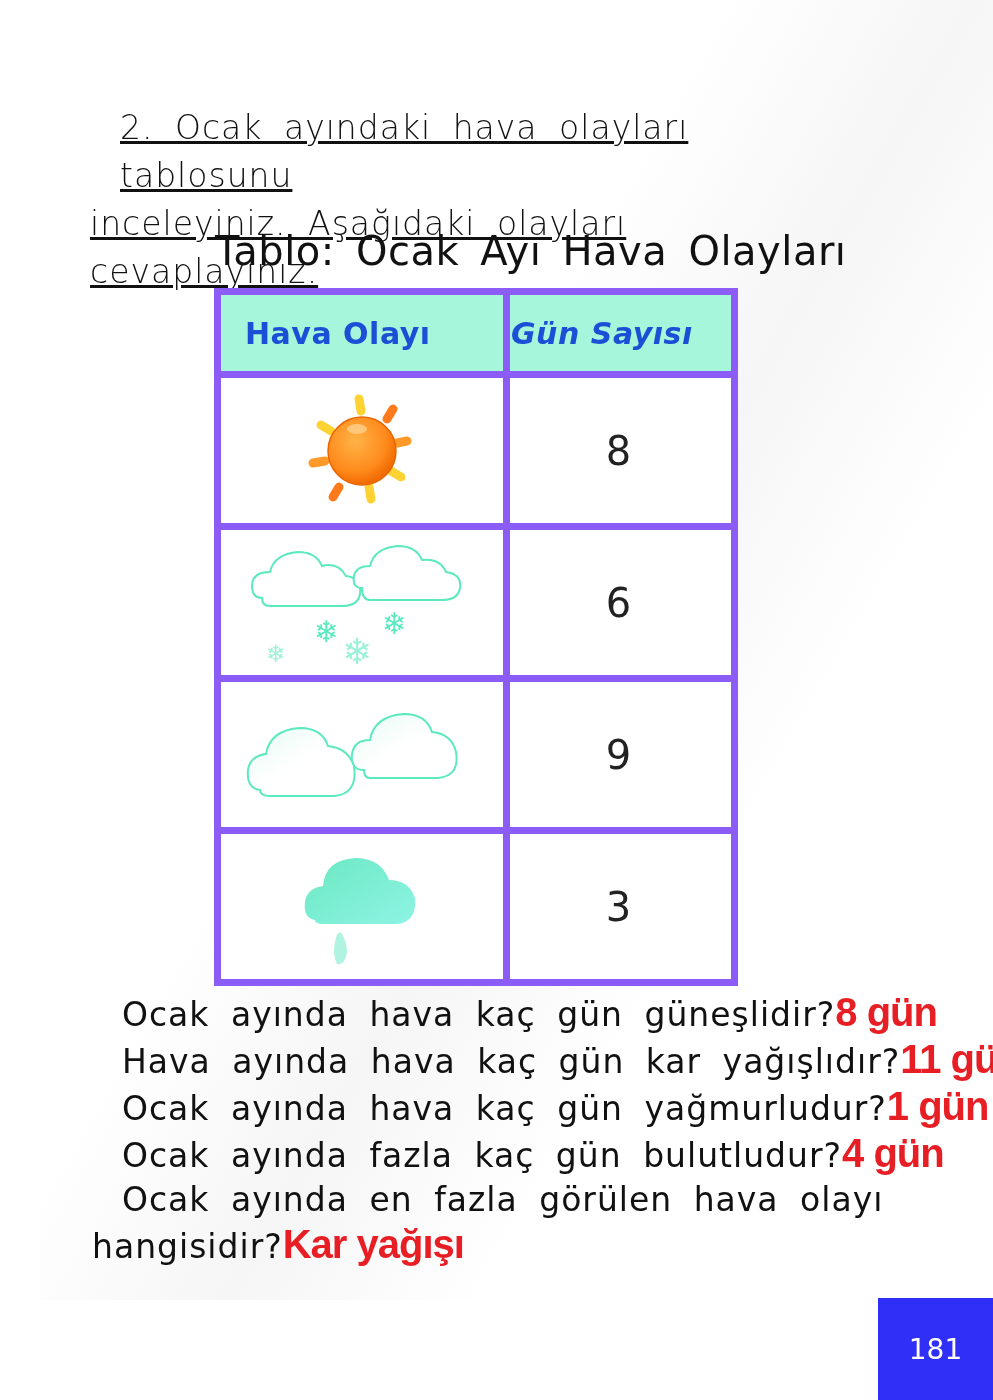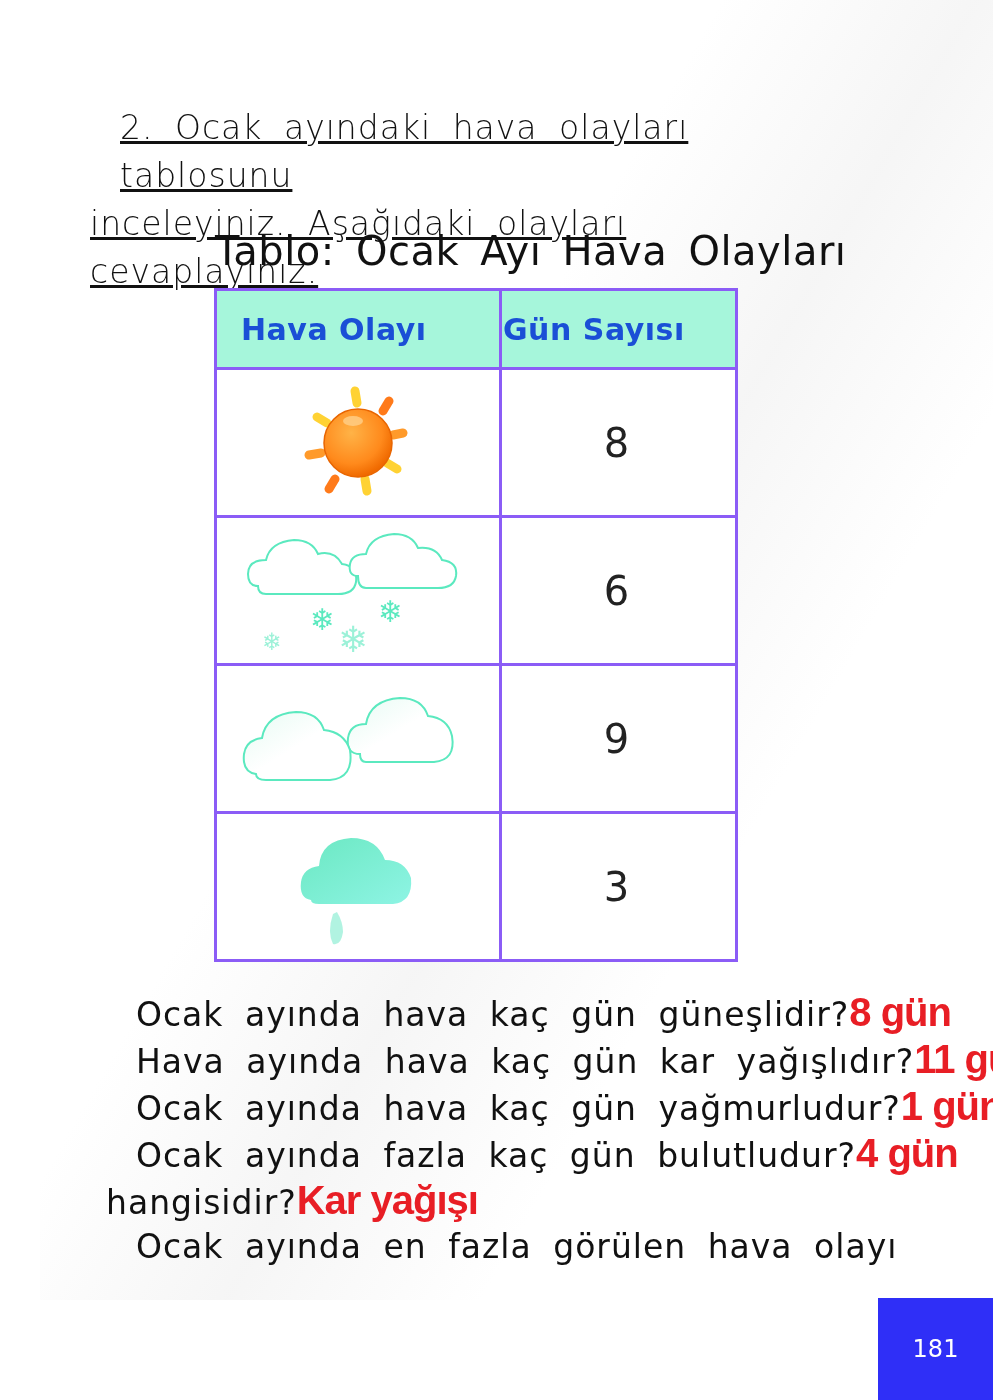--- a/index.html
+++ b/index.html
@@ -26,46 +26,46 @@
   .caption {
     position:absolute; left:215px; top:228px;
     font-size:40px; letter-spacing:0.5px; word-spacing:8px;
   }
   table.wtable {
     position:absolute; left:214px; top:288px;
     border-collapse:collapse;
     width:524px;
   }
   table.wtable th, table.wtable td {
-    border:3px solid #8b5cf6;
+    border:7px solid #8b5cf6;
   }
   table.wtable th {
     background:#a6f6db; height:74px; text-align:left;
     color:#1a4fd6; font-size:30px; font-weight:bold; padding-left:24px;
     letter-spacing:0.5px;
   }
-  table.wtable th.c2 { padding-left:1px; }
+  table.wtable th.c2 { padding-left:1px;font-style:italic; }
   table.wtable td { height:143px; background:#fff; }
   td.icon-cell { width:280px; text-align:center; vertical-align:middle; }
   td.num-cell { text-align:center; font-size:40px; color:#222; }
   td.num-cell span { position:relative; left:-2px; }
   .qa {
-    position:absolute; left:106px; top:990px; width:880px;
+    position:absolute; left:92px; top:990px; width:880px;
     font-size:33px; line-height:44px; letter-spacing:1px; word-spacing:10px;
   }
   .qa .row { display:block; padding-left:30px; white-space:nowrap; }
   .qa .row.noindent { padding-left:0; }
   .ans {
     color:#e81e25; font-family:"Liberation Sans", sans-serif; font-weight:bold;
     font-size:40px; letter-spacing:-1px; word-spacing:0;
   }
   .pagenum {
     position:absolute; left:878px; top:1298px; width:115px; height:102px;
     background:#2f2ff7; color:#fff;
-    font-size:24px; display:flex; align-items:center; justify-content:center;
+    font-size:28px; display:flex; align-items:center; justify-content:center;
     font-family:"DejaVu Sans", sans-serif;
   }
   svg { display:block; margin:0 auto; }
 </style>
 </head>
 <body>
 
 <div class="page">
   <div class="watermark"></div>
 
@@ -166,18 +166,18 @@
       <td class="num-cell"><span>3</span></td>
     </tr>
   </tbody>
     </table>
 
   <div class="qa">
     <span class="row"><span>Ocak ayında hava kaç gün güneşlidir?</span><span class="ans">8 gün</span></span>
     <span class="row"><span>Hava ayında hava kaç gün kar yağışlıdır?</span><span class="ans">11 gün</span></span>
     <span class="row"><span>Ocak ayında hava kaç gün yağmurludur?</span><span class="ans">1 gün</span></span>
     <span class="row"><span>Ocak ayında fazla kaç gün bulutludur?</span><span class="ans">4 gün</span></span>
+    <span class="row">Ocak ayında en fazla görülen hava olayı</span>
     <span class="row noindent"><span>hangisidir?</span><span class="ans">Kar yağışı</span></span>
-    <span class="row">Ocak ayında en fazla görülen hava olayı</span>
   </div>
 
   <div class="pagenum">181</div>
 </div>
 
 </body></html>

